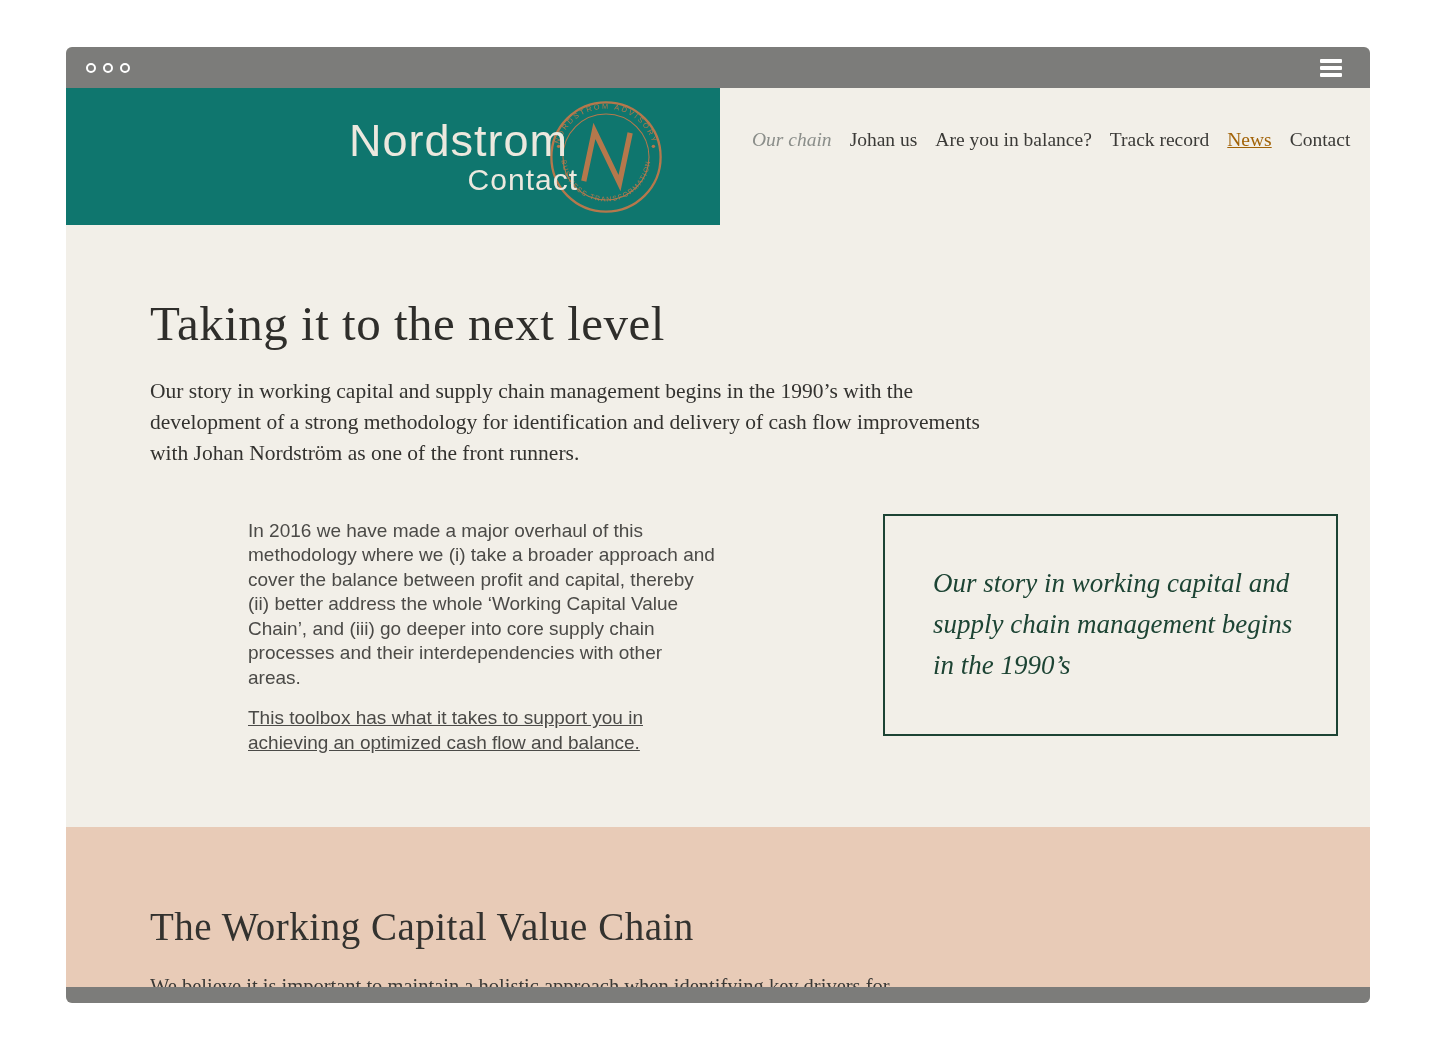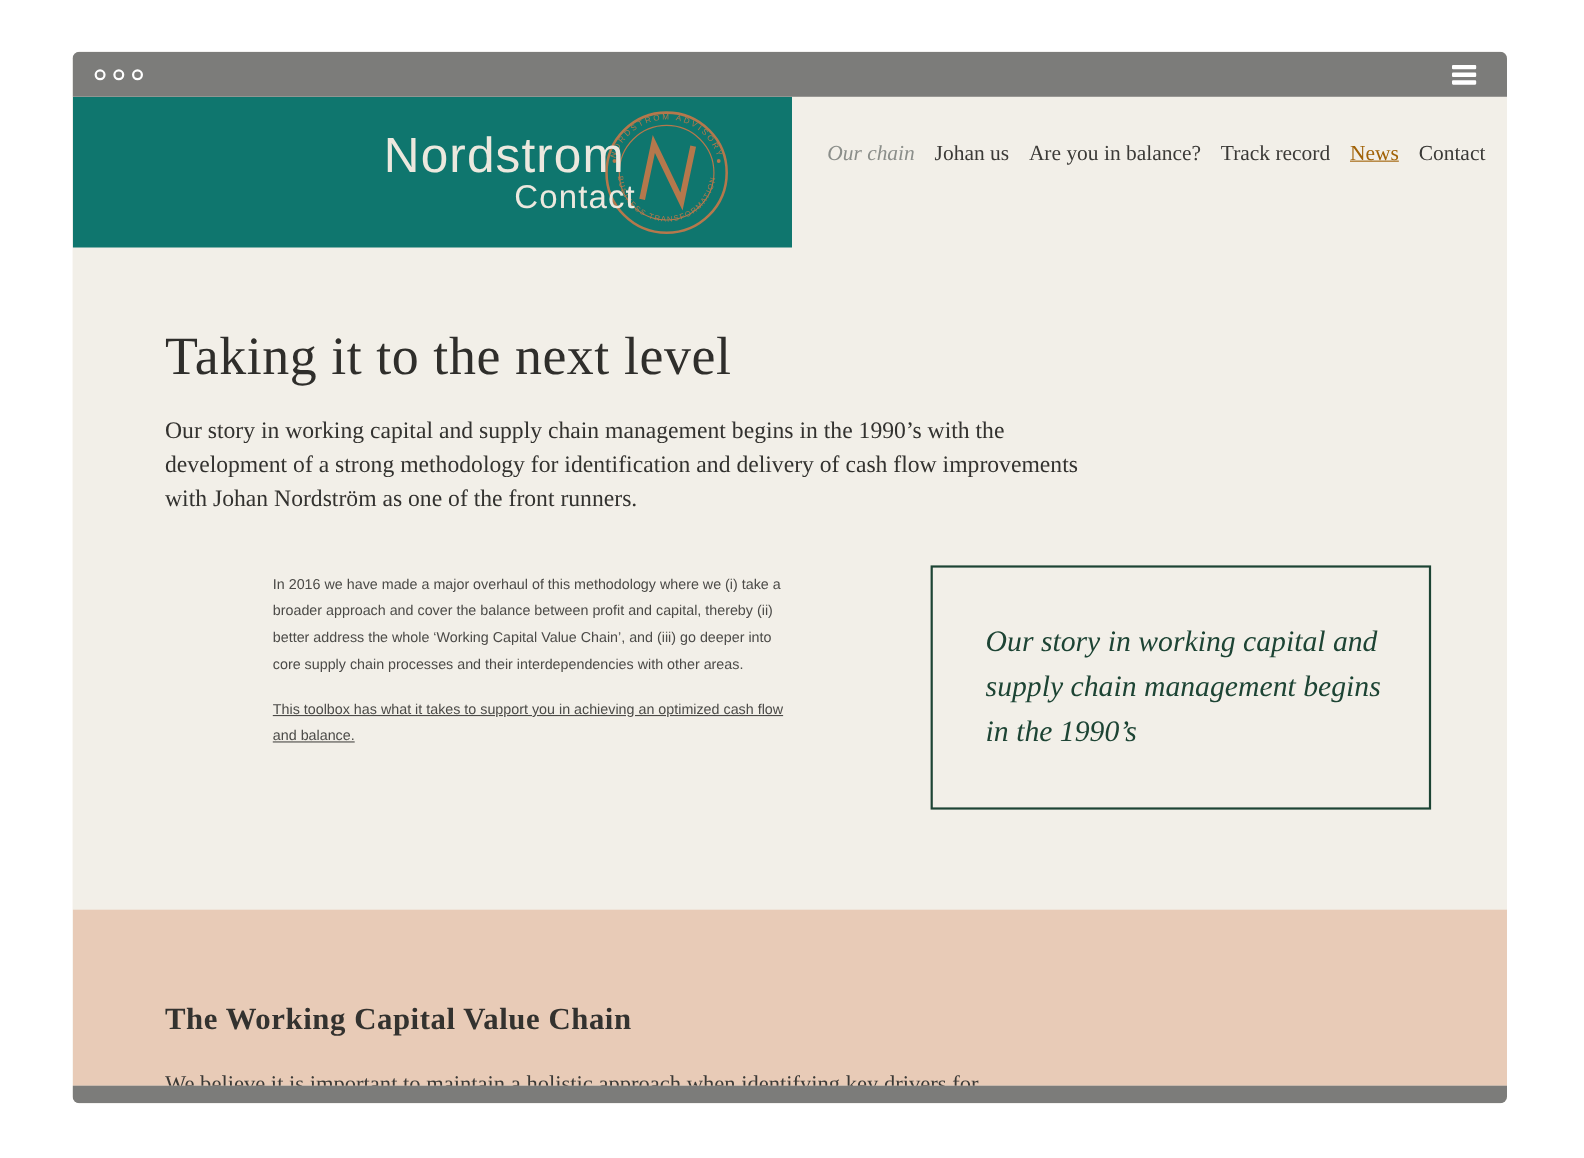--- a/index.html
+++ b/index.html
@@ -43,46 +43,46 @@
   .main-nav {
     flex:1 1 auto; padding:36px 8px 0 32px;
     font-size:19.5px; color:#3b3a37; line-height:32px;
     display:flex; flex-wrap:wrap; column-gap:18px; align-content:flex-start;
   }
   .main-nav a { text-decoration:none; color:#3b3a37; cursor:pointer; }
   .main-nav a.active { font-style:italic; color:#8b8e8a; }
   .main-nav a.hovered { color:#a16207; text-decoration:underline; }
 
   
-  .hero { height:602px; background:#f2efe8; padding:72px 69px 0 84px; }
+  .hero { height:602px; background:#f2efe8; padding:72px 32px 0 84px; }
   .hero h1 {
     font-size:49px; font-weight:400; color:#2f2e2b; letter-spacing:0.5px; line-height:1.1;
   }
   .hero .intro {
     margin-top:25px; font-size:21.5px; line-height:31px; color:#33322f; max-width:830px;
   }
   .hero-columns { display:flex; margin-top:50px; }
   .hero-left {
     margin-left:98px; width:468px; flex:0 0 468px;
-    font-family:"Liberation Sans", sans-serif; font-size:13px; line-height:24.5px; color:#4b4a47;
+    font-family:"Liberation Sans", sans-serif; font-size:19px; line-height:24.5px; color:#4b4a47;
   }
   .hero-left p + p { margin-top:16px;text-decoration:underline; }
   .quote-box {
     margin-left:auto; width:455px; flex:0 0 455px; height:222px;
     border:2px solid #1d4434; display:flex; align-items:center;
     padding:0 30px 0 48px; margin-top:-5px;
   }
   .quote-box .quote {
     font-style:italic; font-size:27px; line-height:41px; color:#1d4434; max-width:370px;
   }
 
   
   .value-chain { background:#e8cbb7; min-height:320px; padding:76px 80px 0 84px; }
   .value-chain h2 {
-    font-size:28px; font-weight:700; color:#33322f; letter-spacing:0.5px; line-height:48px;
+    font-size:39px; font-weight:400; color:#33322f; letter-spacing:0.5px; line-height:48px;
   }
   .value-chain .vc-text {
     margin-top:20px; font-size:20.5px; line-height:30px; color:#3a3936; max-width:900px;
   }
 </style>
 </head>
 <body>
 
 <div class="window">
 

